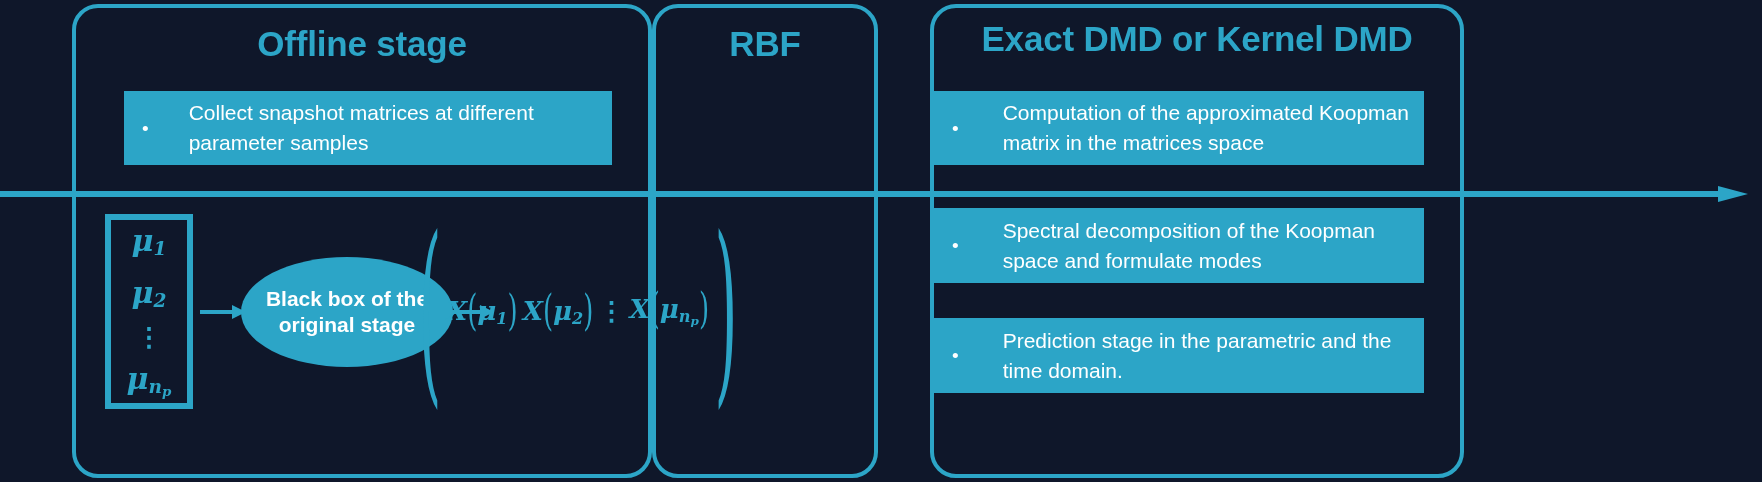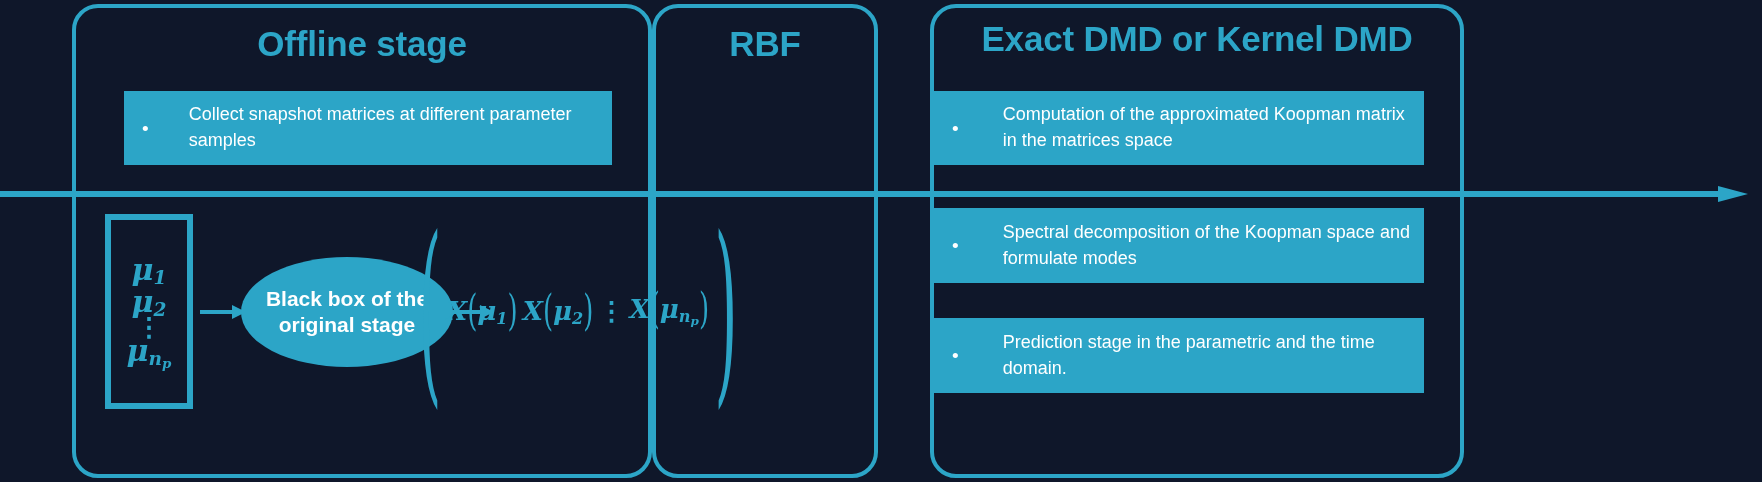--- a/index.html
+++ b/index.html
@@ -89,21 +89,21 @@
   .bullet-dot {
     flex: 0 0 auto;
     color: #ffffff;
     font-size: 19px;
     line-height: 1;
     padding-left: 18px;
     padding-right: 0;
   }
   .bullet-text {
     flex: 1 1 auto;
-    font-size: 18px;
+    font-size: 21px;
     line-height: 1.42;
     padding-left: 44px;
     padding-right: 10px;
   }
   #block-collect {
     left: 124px; top: 91px; width: 488px; height: 74px;
   }
   #block-collect .bullet-text { padding-left: 40px; }
   #block-computation {
     left: 934px; top: 91px; width: 490px; height: 74px;
@@ -131,21 +131,21 @@
     top: 8px;
     width: 88px;
     height: 183px;
     box-sizing: border-box;
     border-left: 6px solid #2ca5c7;
     border-right: 6px solid #2ca5c7;
     color: #2ca5c7;
     display: flex;
     flex-direction: column;
     align-items: center;
-    justify-content: center;
+    justify-content: space-between;
     padding: 6px 0 4px 0;
   }
   .vec-mu::before, .vec-mu::after {
     content: "";
     position: absolute;
     left: -6px;
     width: 88px;
     height: 6px;
     background: #2ca5c7;
   }

